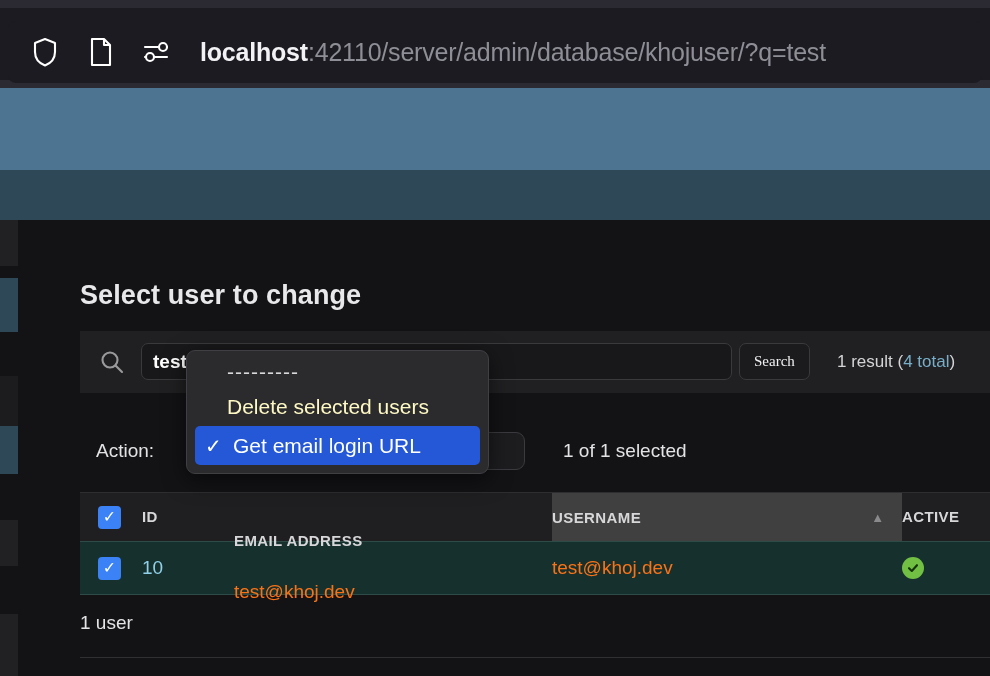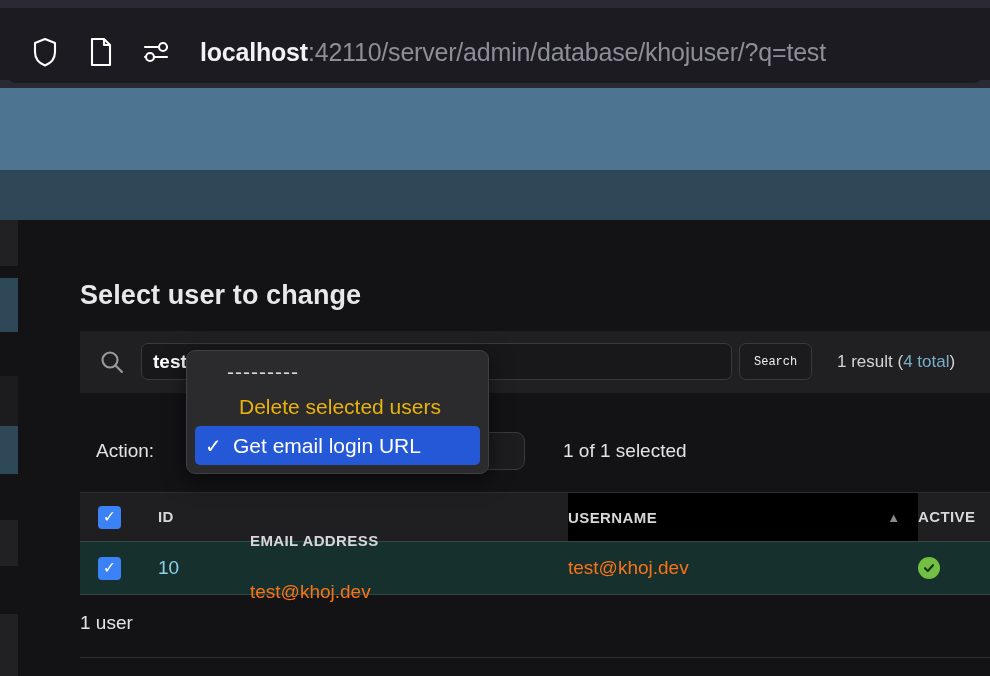--- a/index.html
+++ b/index.html
@@ -151,22 +151,22 @@
   }
   .search-button {
     position: absolute;
     left: 659px; top: 12px;
     height: 37px;
     padding: 0 14px;
     background: #1b1b1d;
     border: 1px solid #3a3a3d;
     border-radius: 7px;
     color: #f1f1f3;
-    font-family: Liberation Mono, monospace;
-    font-size: 12px;
+    font-family: Liberation Serif, serif;
+    font-size: 15px;
     cursor: pointer;
   }
   .result-count {
     position: absolute;
     left: 757px; top: 21px;
     font-size: 17px;
     color: #d4d4d6;
     white-space: nowrap;
   }
   .result-count a {
@@ -228,22 +228,22 @@
     font-size: 21px;
     letter-spacing: 1px;
     overflow: hidden;
     white-space: nowrap;
   }
   .dd-item {
     height: 39px;
     display: flex;
     align-items: center;
     font-size: 21px;
-    color: #eab308;
-    padding-left: 24px;
+    color: #fef9c3;
+    padding-left: 12px;
     white-space: nowrap;
   }
   .dd-item .tick {
     width: 28px;
     font-size: 20px;
     color: transparent;
     flex: 0 0 auto;
     text-align: left;
   }
   .dd-item.selected {
@@ -261,31 +261,31 @@
     left: 44px; top: 272px;
     width: 954px;
   }
   .thead {
     height: 48px;
     display: flex;
     align-items: center;
     background: #1f1f21;
     border-top: 1px solid #2e2e31;
   }
-  .thead .col-sorted { background: #000000; }
+  .thead .col-sorted { background: #404040; }
   .trow {
     height: 52px;
     display: flex;
     align-items: center;
     background: #16302e;
     border-top: 1px solid #2e4b47;
     border-bottom: 1px solid #2e4b47;
   }
   .col-check { width: 62px; flex: 0 0 auto; padding-left: 18px; box-sizing: border-box; }
-  .col-id    { width: 92px; flex: 0 0 auto; margin-left: 16px; }
+  .col-id    { width: 92px; flex: 0 0 auto; }
   .col-email { width: 318px; flex: 0 0 auto; margin-top: 48px; }
   .col-user  { width: 350px; flex: 0 0 auto; height: 48px; display: flex; align-items: center; }
   .col-active{ width: 132px; flex: 0 0 auto; }
   .trow .col-user { height: 52px; }
   .th-text {
     font-size: 15px;
     font-weight: bold;
     color: #d7d7d9;
     letter-spacing: 0.4px;
   }

